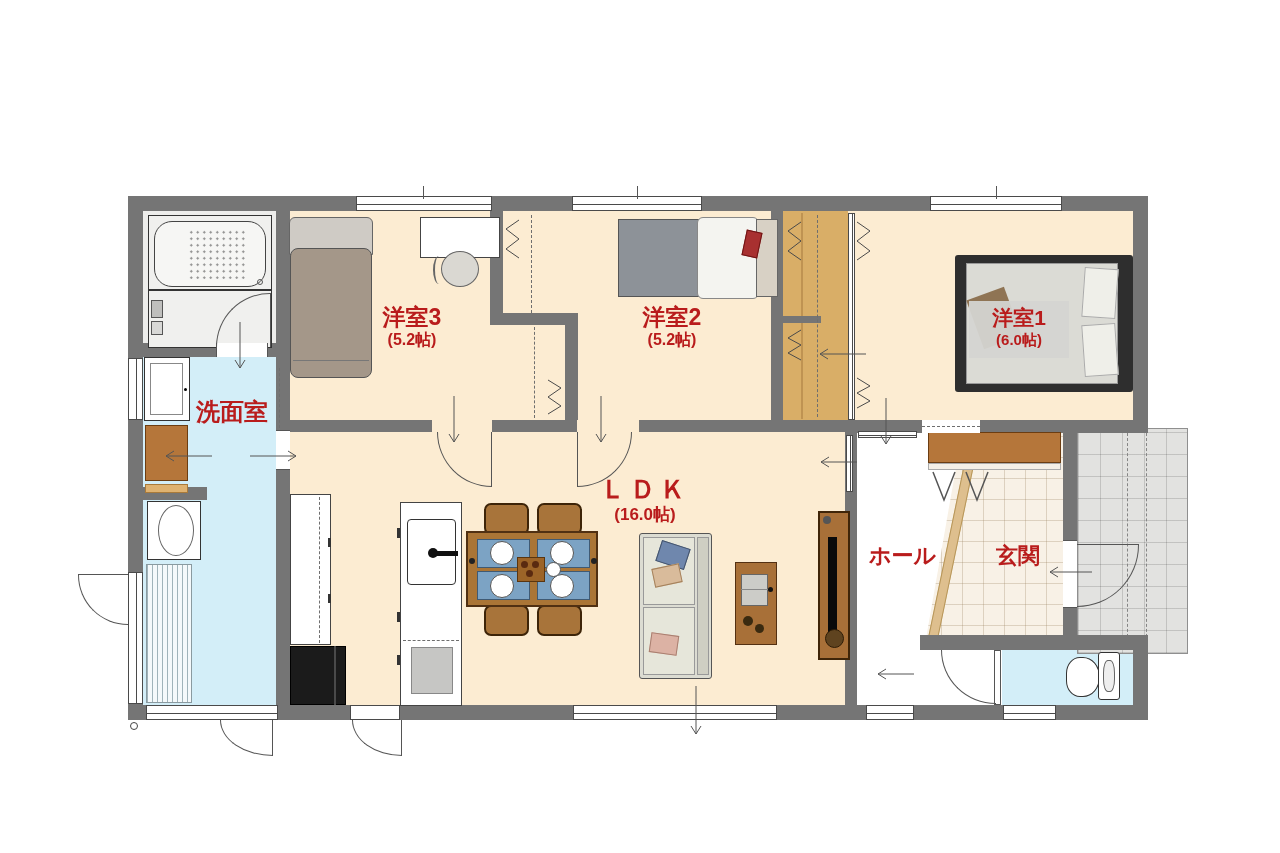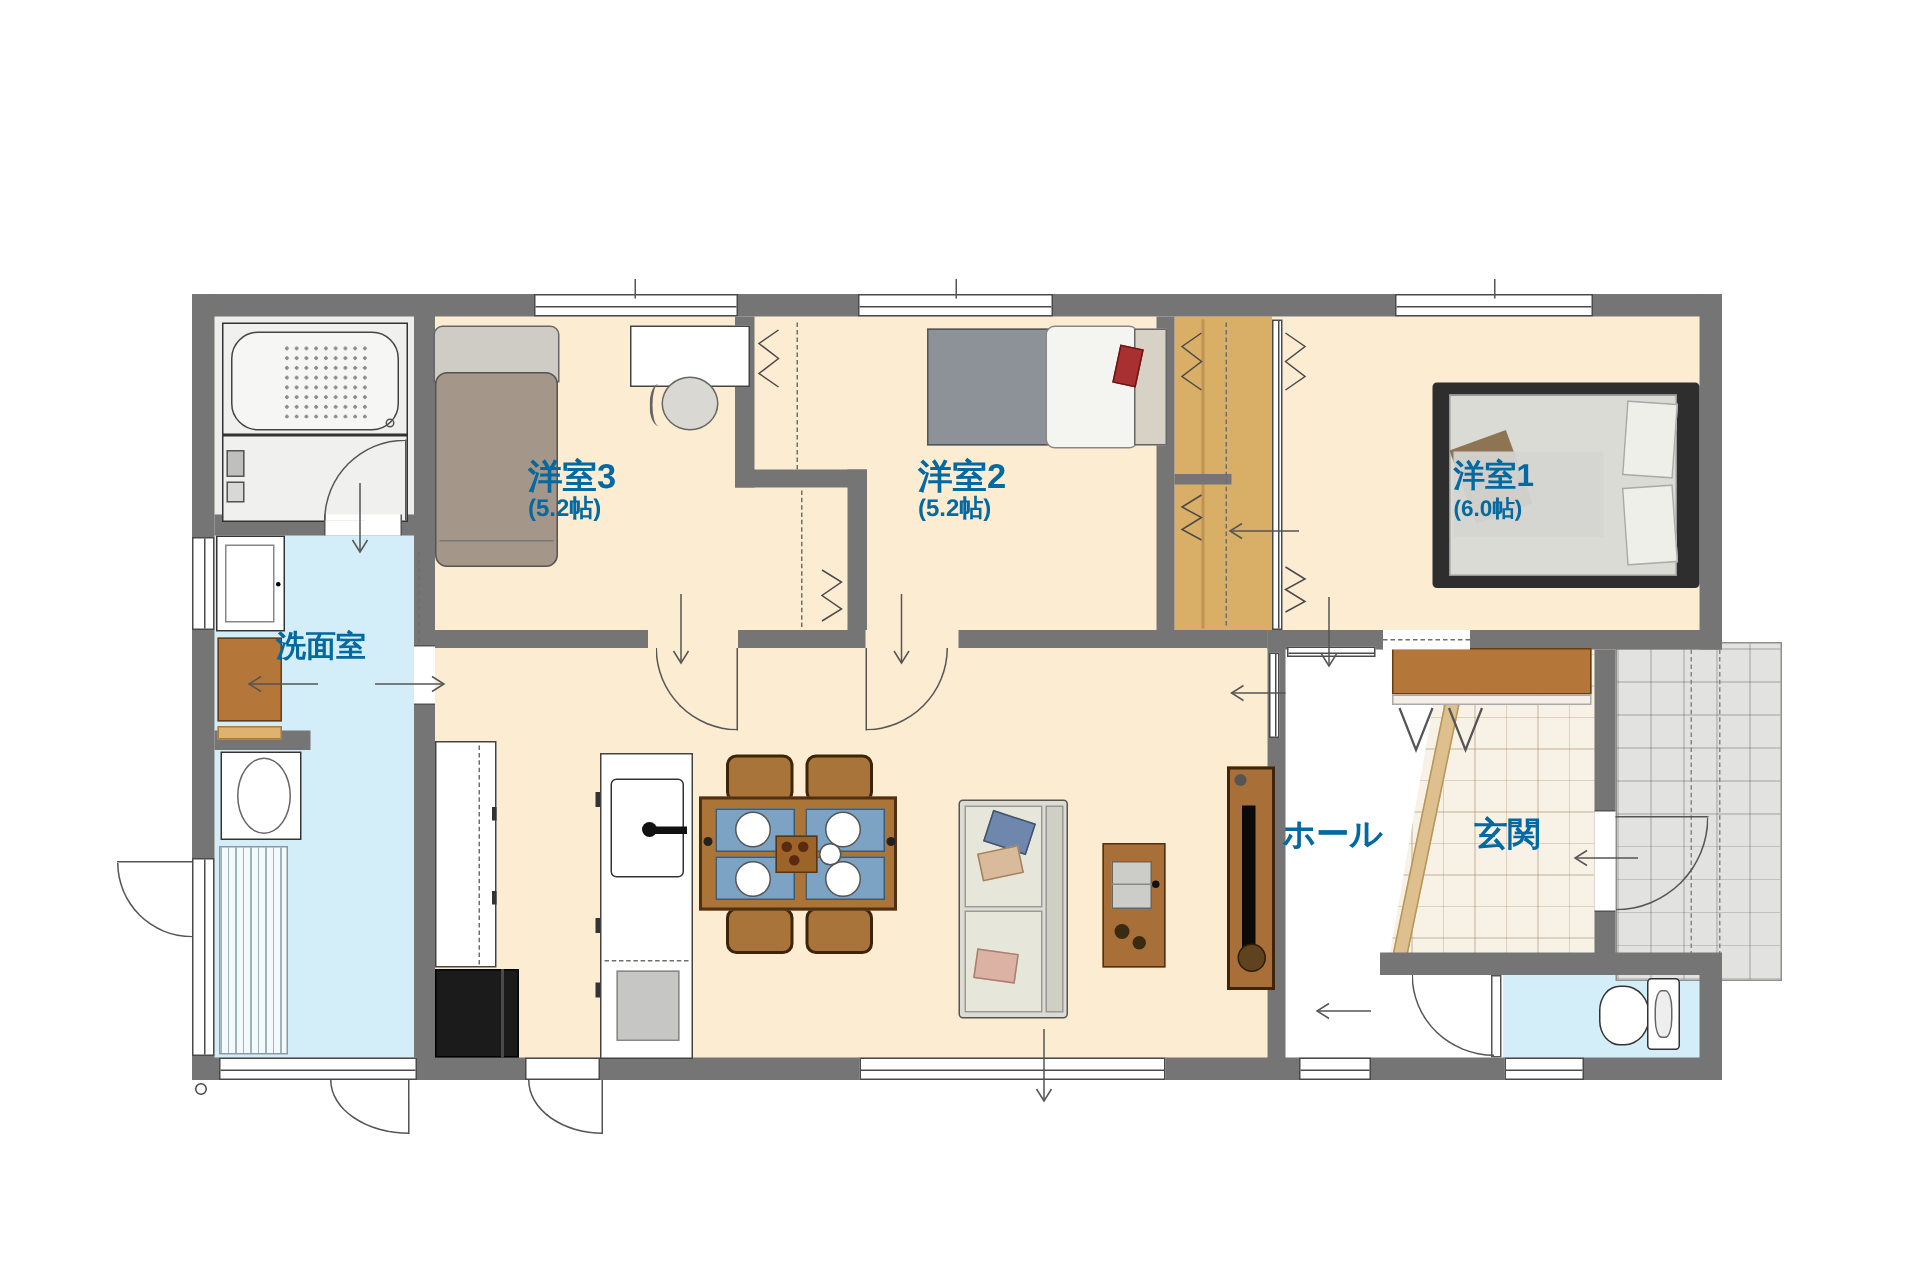--- a/index.html
+++ b/index.html
@@ -7,21 +7,21 @@
          font-family:"Liberation Sans","DejaVu Sans",sans-serif;}
   .abs{position:absolute;box-sizing:border-box;}
   .wall{background:#757575;}
   .win{background:#fff;border:1px solid #4a4a4a;}
   .win-h::after{content:"";position:absolute;left:0;right:0;top:50%;border-top:1px solid #4a4a4a;}
   .win-v::after{content:"";position:absolute;top:0;bottom:0;left:50%;border-left:1px solid #4a4a4a;}
   .dashv{border-left:1px dashed #6e6e6e;}
   .dashh{border-top:1px dashed #6e6e6e;}
   .leaf{background:#555;}
   .arc{border:0 solid #555;}
-  .lbl{font-weight:bold;color:#0369a1;text-align:left;line-height:1.18;white-space:nowrap;z-index:6;}
+  .lbl{font-weight:bold;color:#b91c1c;text-align:center;line-height:1.18;white-space:nowrap;z-index:6;}
   .lbl .sub{display:block;font-weight:bold;}
   .tiles-genkan{background-color:#f8f1e6;
     background-image:repeating-linear-gradient(0deg,rgba(150,125,90,.28) 0 1px,transparent 1px 21px),
                      repeating-linear-gradient(90deg,rgba(150,125,90,.28) 0 1px,transparent 1px 21px);}
   .tiles-porch{background-color:#e2e2e0;border:1px solid #8f8f8f;
     background-image:repeating-linear-gradient(0deg,rgba(0,0,0,.14) 0 1px,transparent 1px 22px),
                      repeating-linear-gradient(90deg,rgba(0,0,0,.14) 0 1px,transparent 1px 22px);}
   .deck{background-color:#f4f9fb;border:1px solid #8a9aa0;
     background-image:repeating-linear-gradient(90deg,#9fb3ba 0 1px,transparent 1px 5px);}
   .dots{background-image:radial-gradient(#8e8e8e 1.1px,transparent 1.3px);background-size:6.5px 6.5px;}
@@ -296,21 +296,25 @@
     <span class="sub" style="font-size:16px">(5.2帖)</span>
   </div>
   <div class="abs lbl" style="left:612px;top:304px;width:120px;font-size:23px">
     <span>洋室2</span>
     <span class="sub" style="font-size:16px">(5.2帖)</span>
   </div>
   <div class="abs lbl" style="left:969px;top:306px;width:100px;font-size:21px">
     <span>洋室1</span>
     <span class="sub" style="font-size:15px">(6.0帖)</span>
   </div>
-  <div class="abs lbl" style="left:184px;top:420px;width:96px;font-size:20px">
+  <div class="abs lbl" style="left:585px;top:474px;width:120px;font-size:26px">
+    <span style="letter-spacing:4px">ＬＤＫ</span>
+    <span class="sub" style="font-size:17px">(16.0帖)</span>
+  </div>
+  <div class="abs lbl" style="left:184px;top:398px;width:96px;font-size:24px">
     <span>洗面室</span>
   </div>
   <div class="abs lbl" style="left:855px;top:543px;width:95px;font-size:22px">
     <span>ホール</span>
   </div>
   <div class="abs lbl" style="left:983px;top:543px;width:70px;font-size:22px">
     <span>玄関</span>
   </div>
 
 </div>

